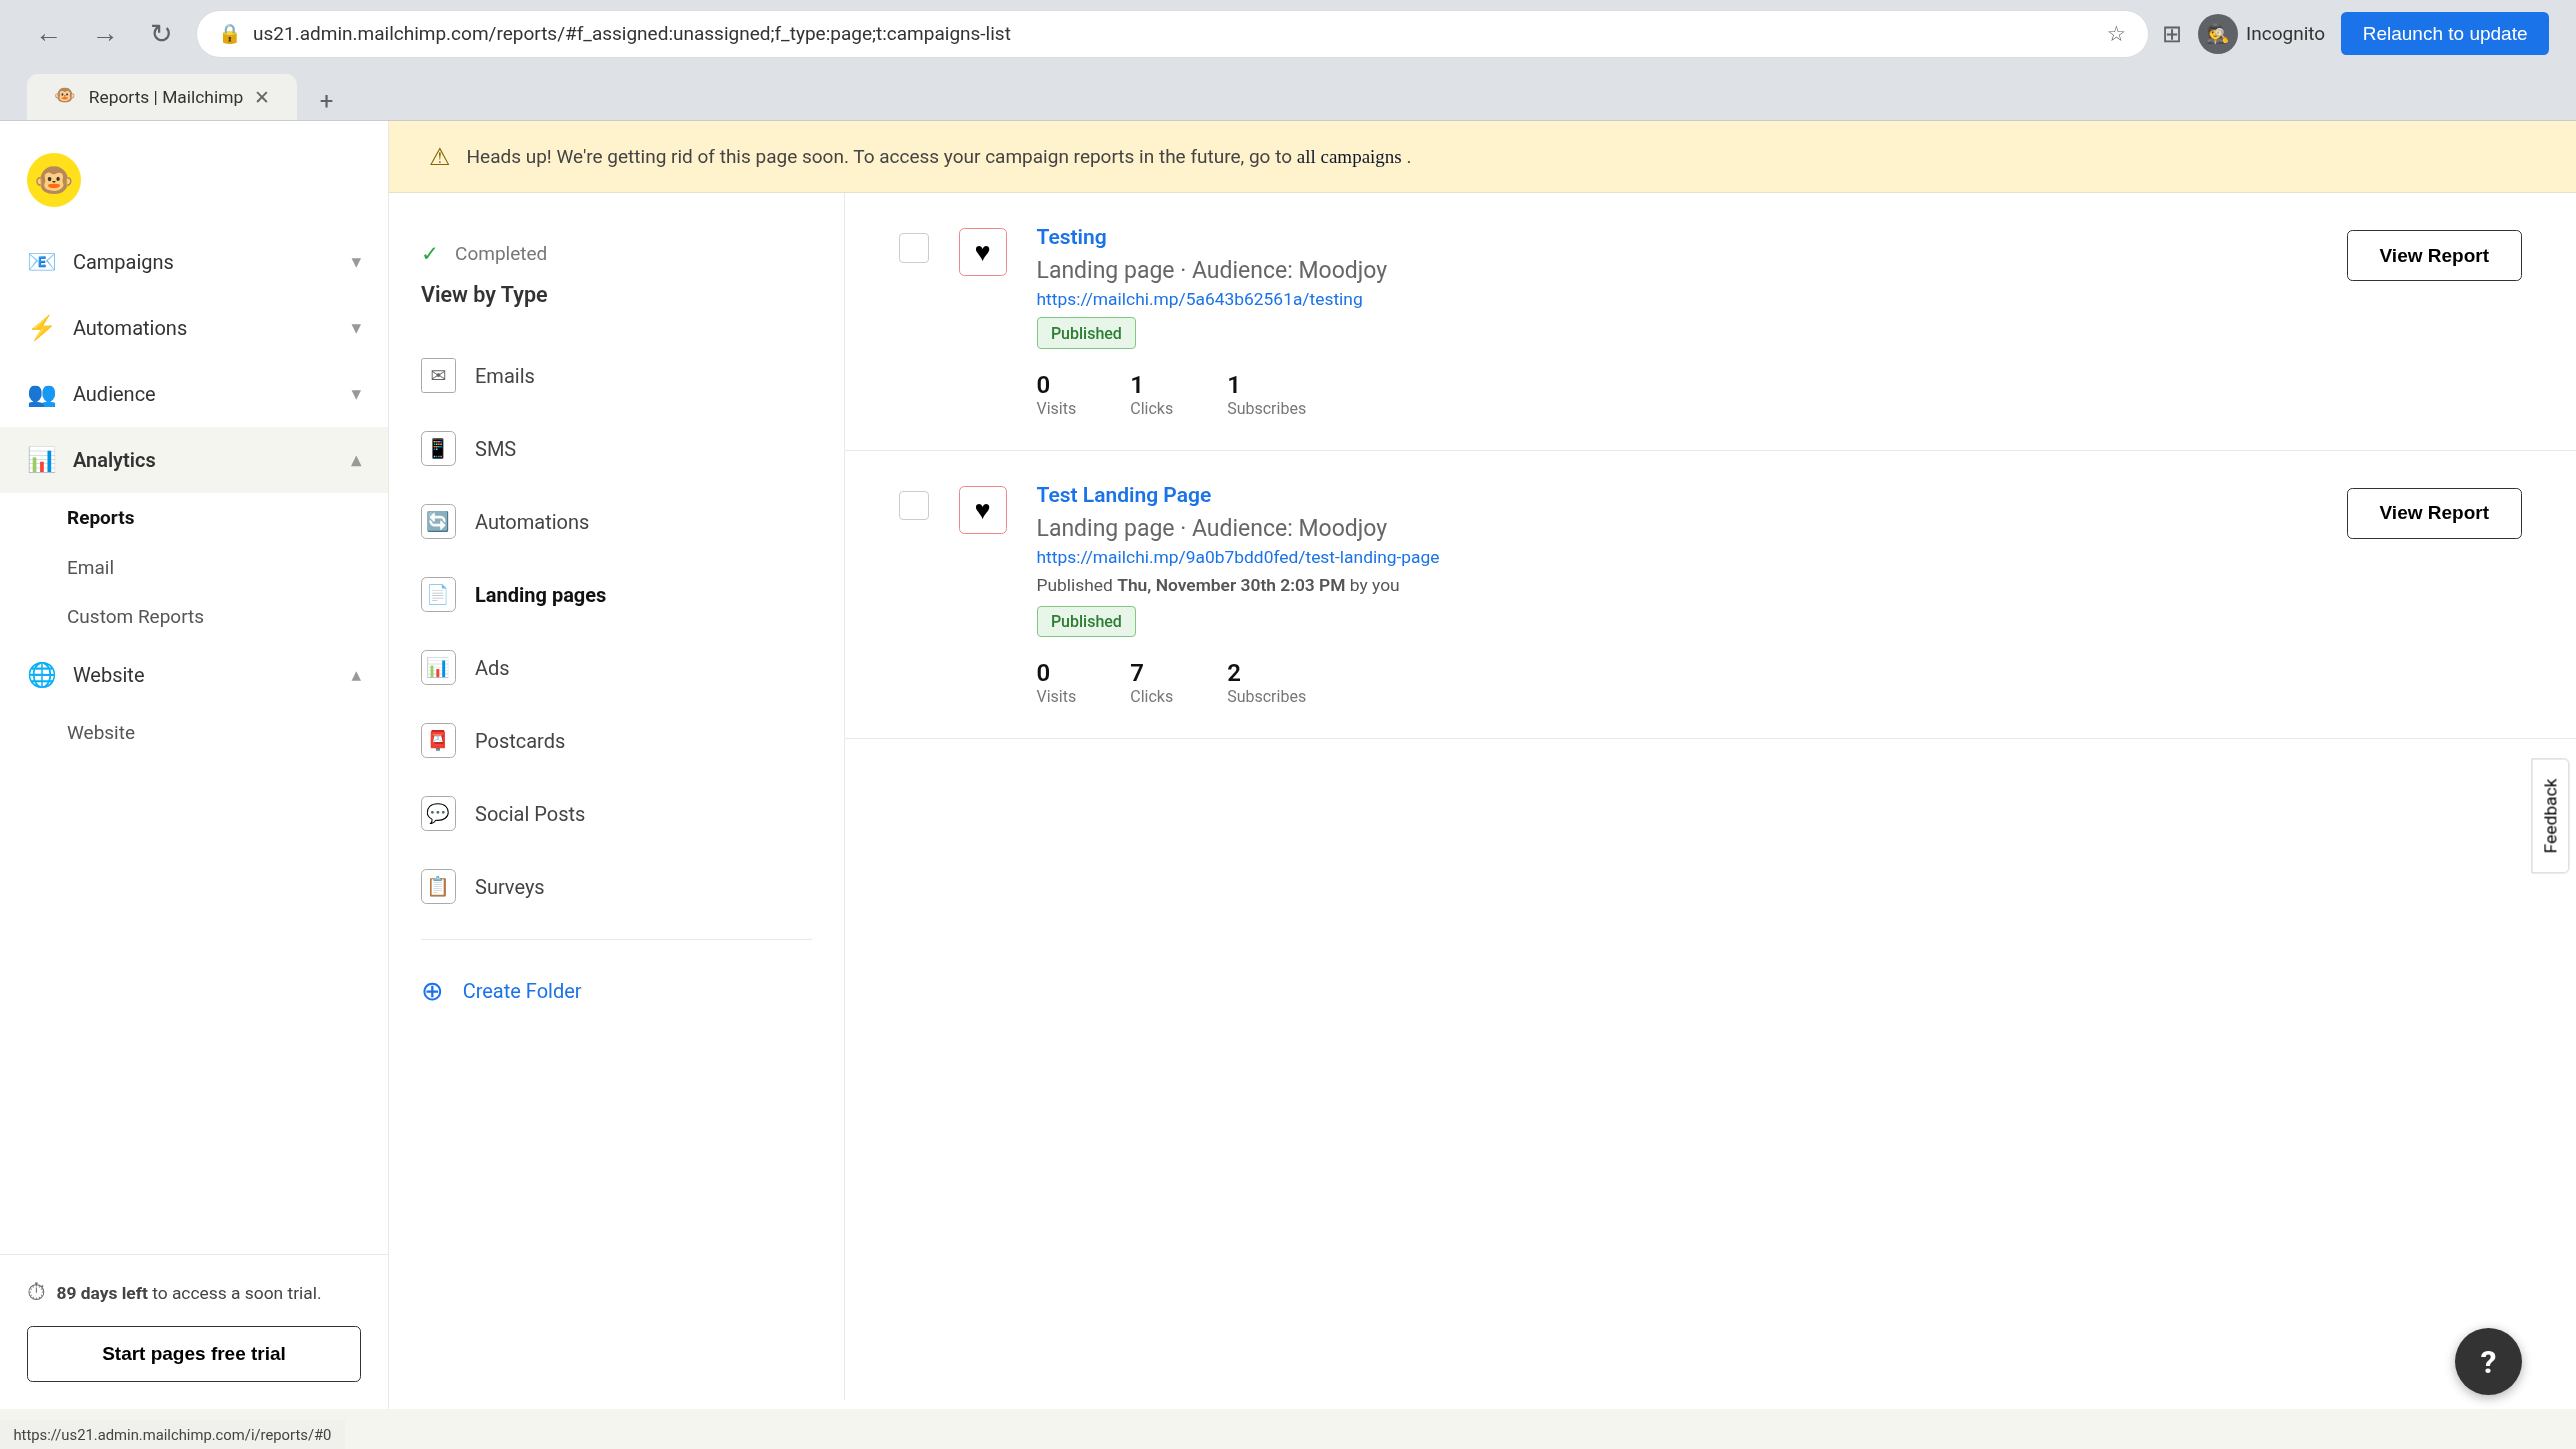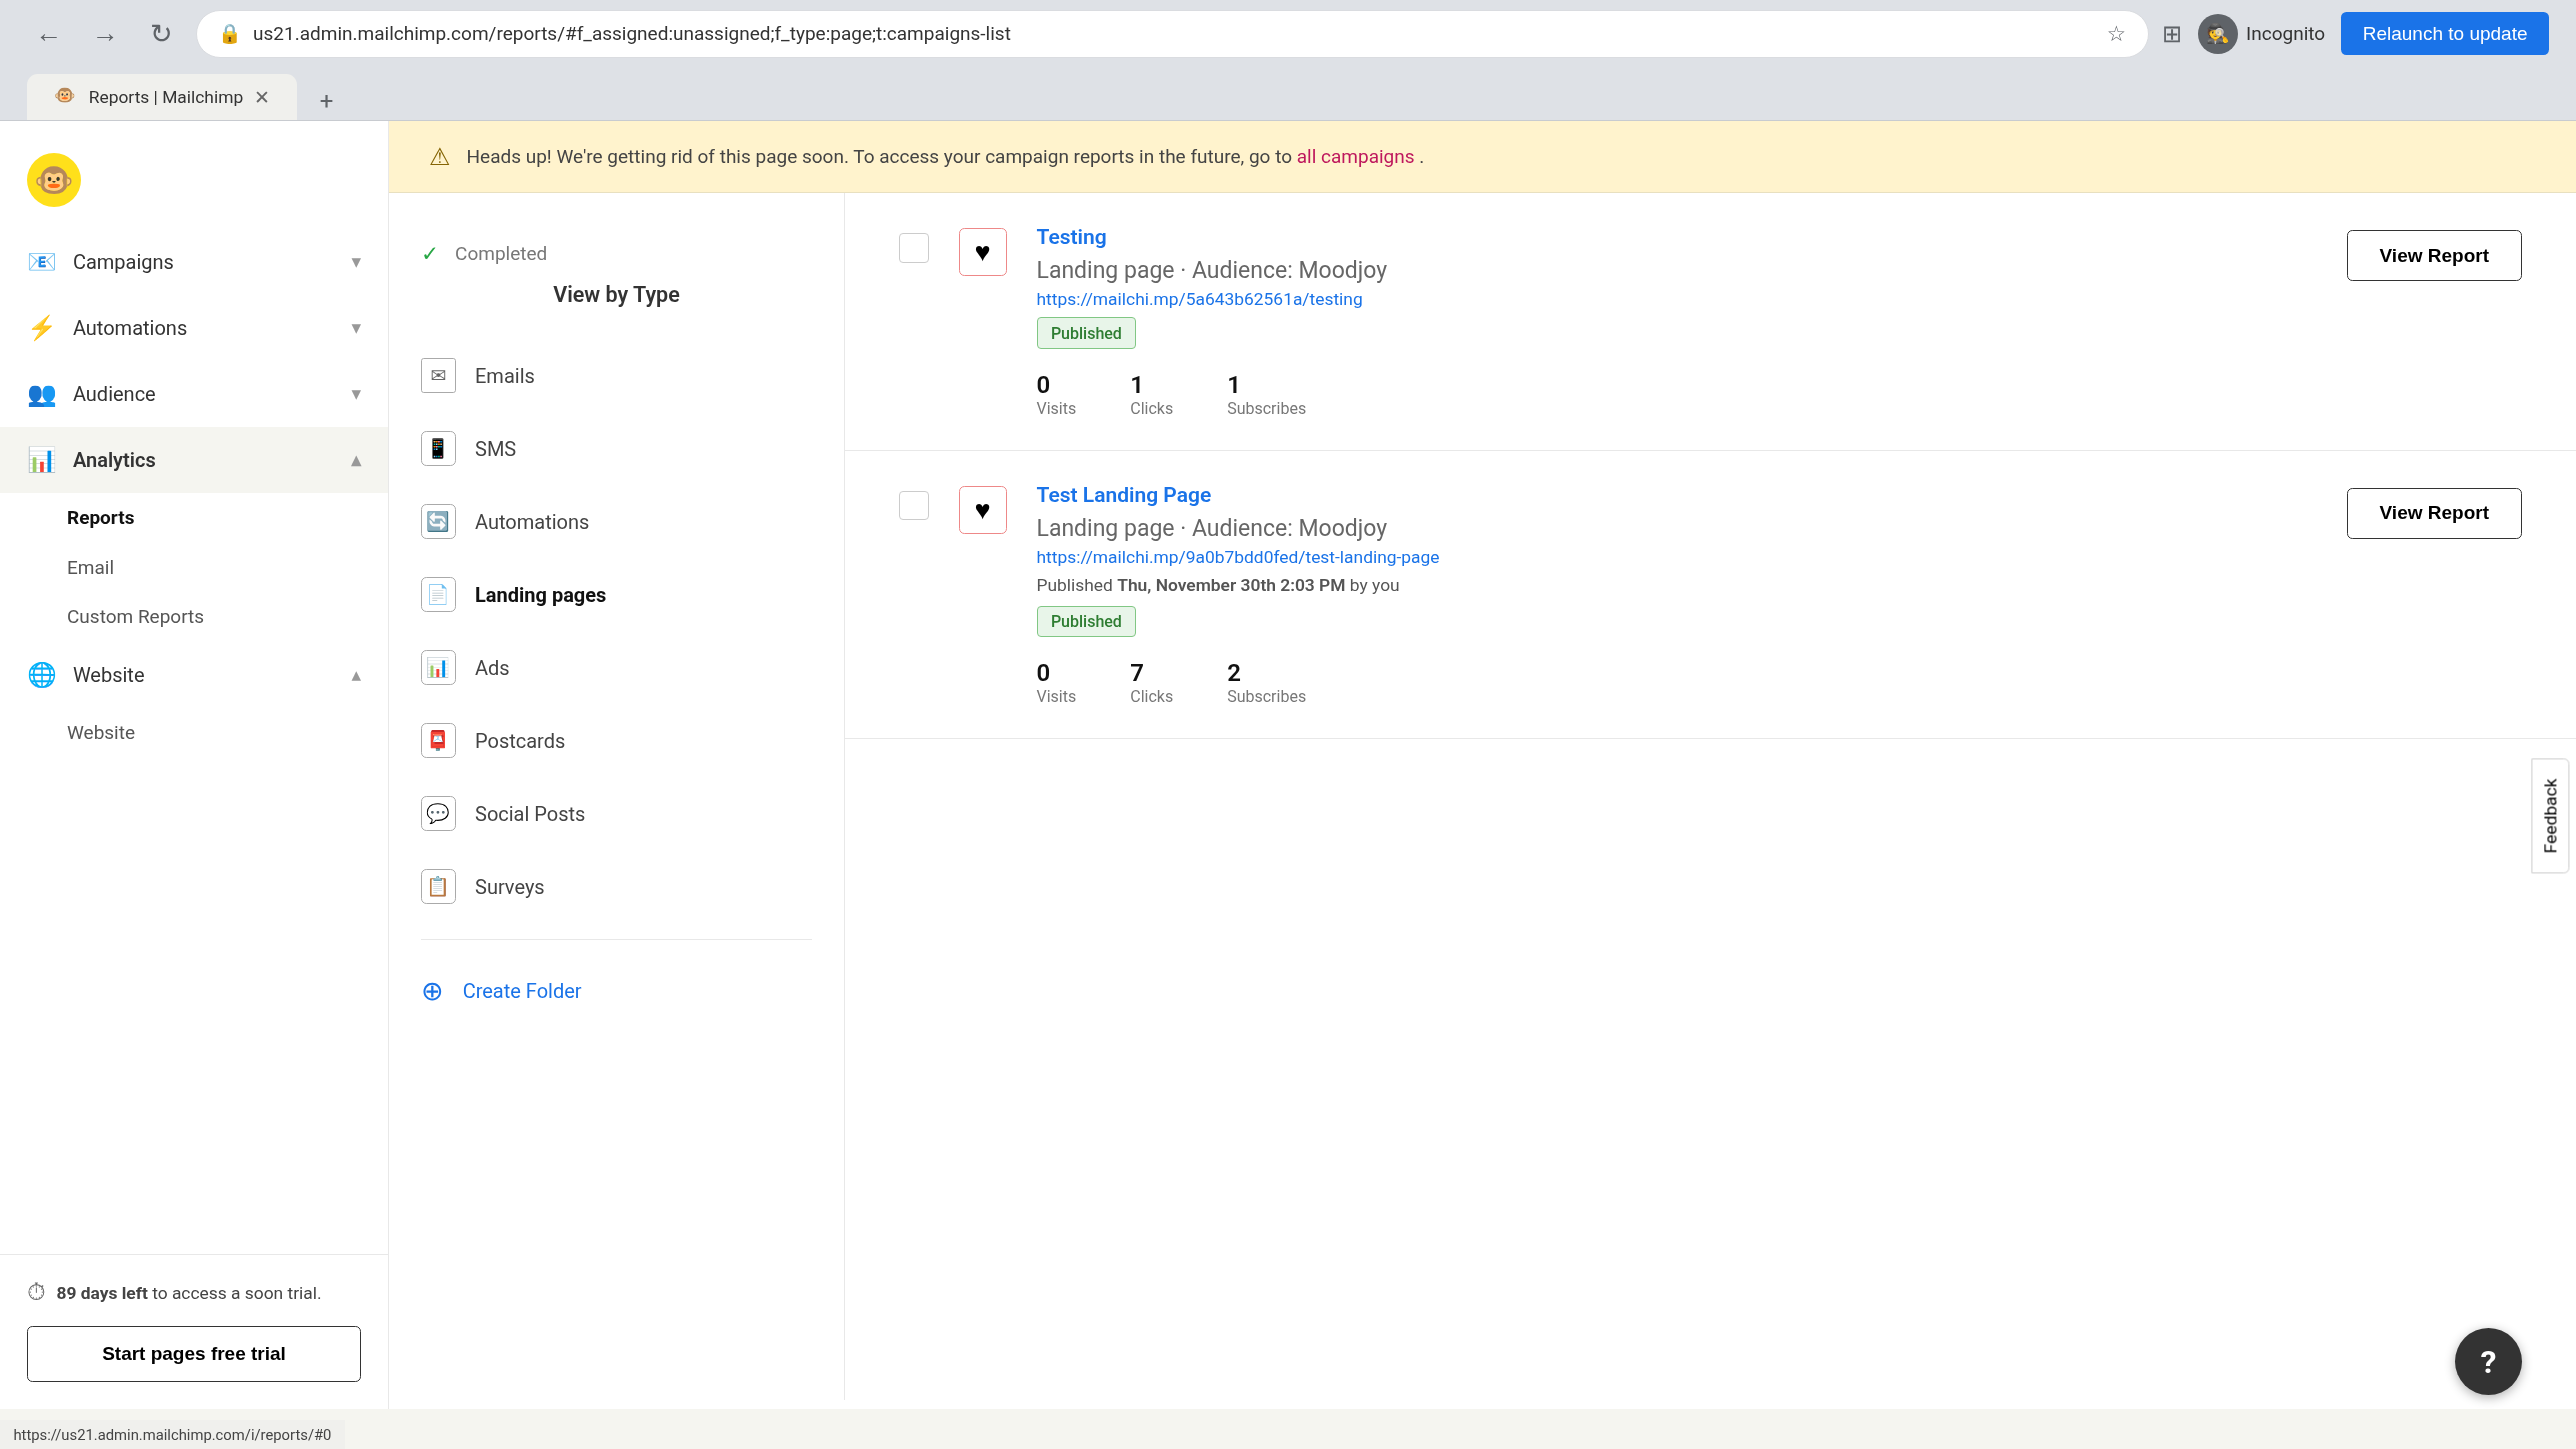--- a/index.html
+++ b/index.html
@@ -158,21 +158,21 @@
       background: #fff3cd;
       border-bottom: 0.7px solid #e8e0c0;
       padding: 21.5px 40px;
       display: flex;
       align-items: center;
       gap: 16px;
       font-size: 19px;
       color: #444;
     }
     .alert-icon { font-size: 24px; color: #856404; flex-shrink: 0; }
-    .alert-link { color: #be185d; text-decoration: none; }
+    .alert-link { color: #0f172a; text-decoration: none; font-family: Liberation Serif, serif; }
 
     
     .content-area {
       display: flex;
       height: calc(100% - 81px);
     }
 
     
     .left-panel {
       width: 456px;
@@ -180,21 +180,20 @@
       padding: 32px 0;
       overflow-y: auto;
       flex-shrink: 0;
     }
 
     .section-title {
       font-size: 21.5px;
       font-weight: 600;
       color: #333;
       padding: 0 32px 21.5px;
-      text-align: center;
     }
 
     .completed-item {
       display: flex;
       align-items: center;
       padding: 16px 32px;
       gap: 16px;
       font-size: 19px;
       color: #777;
     }

